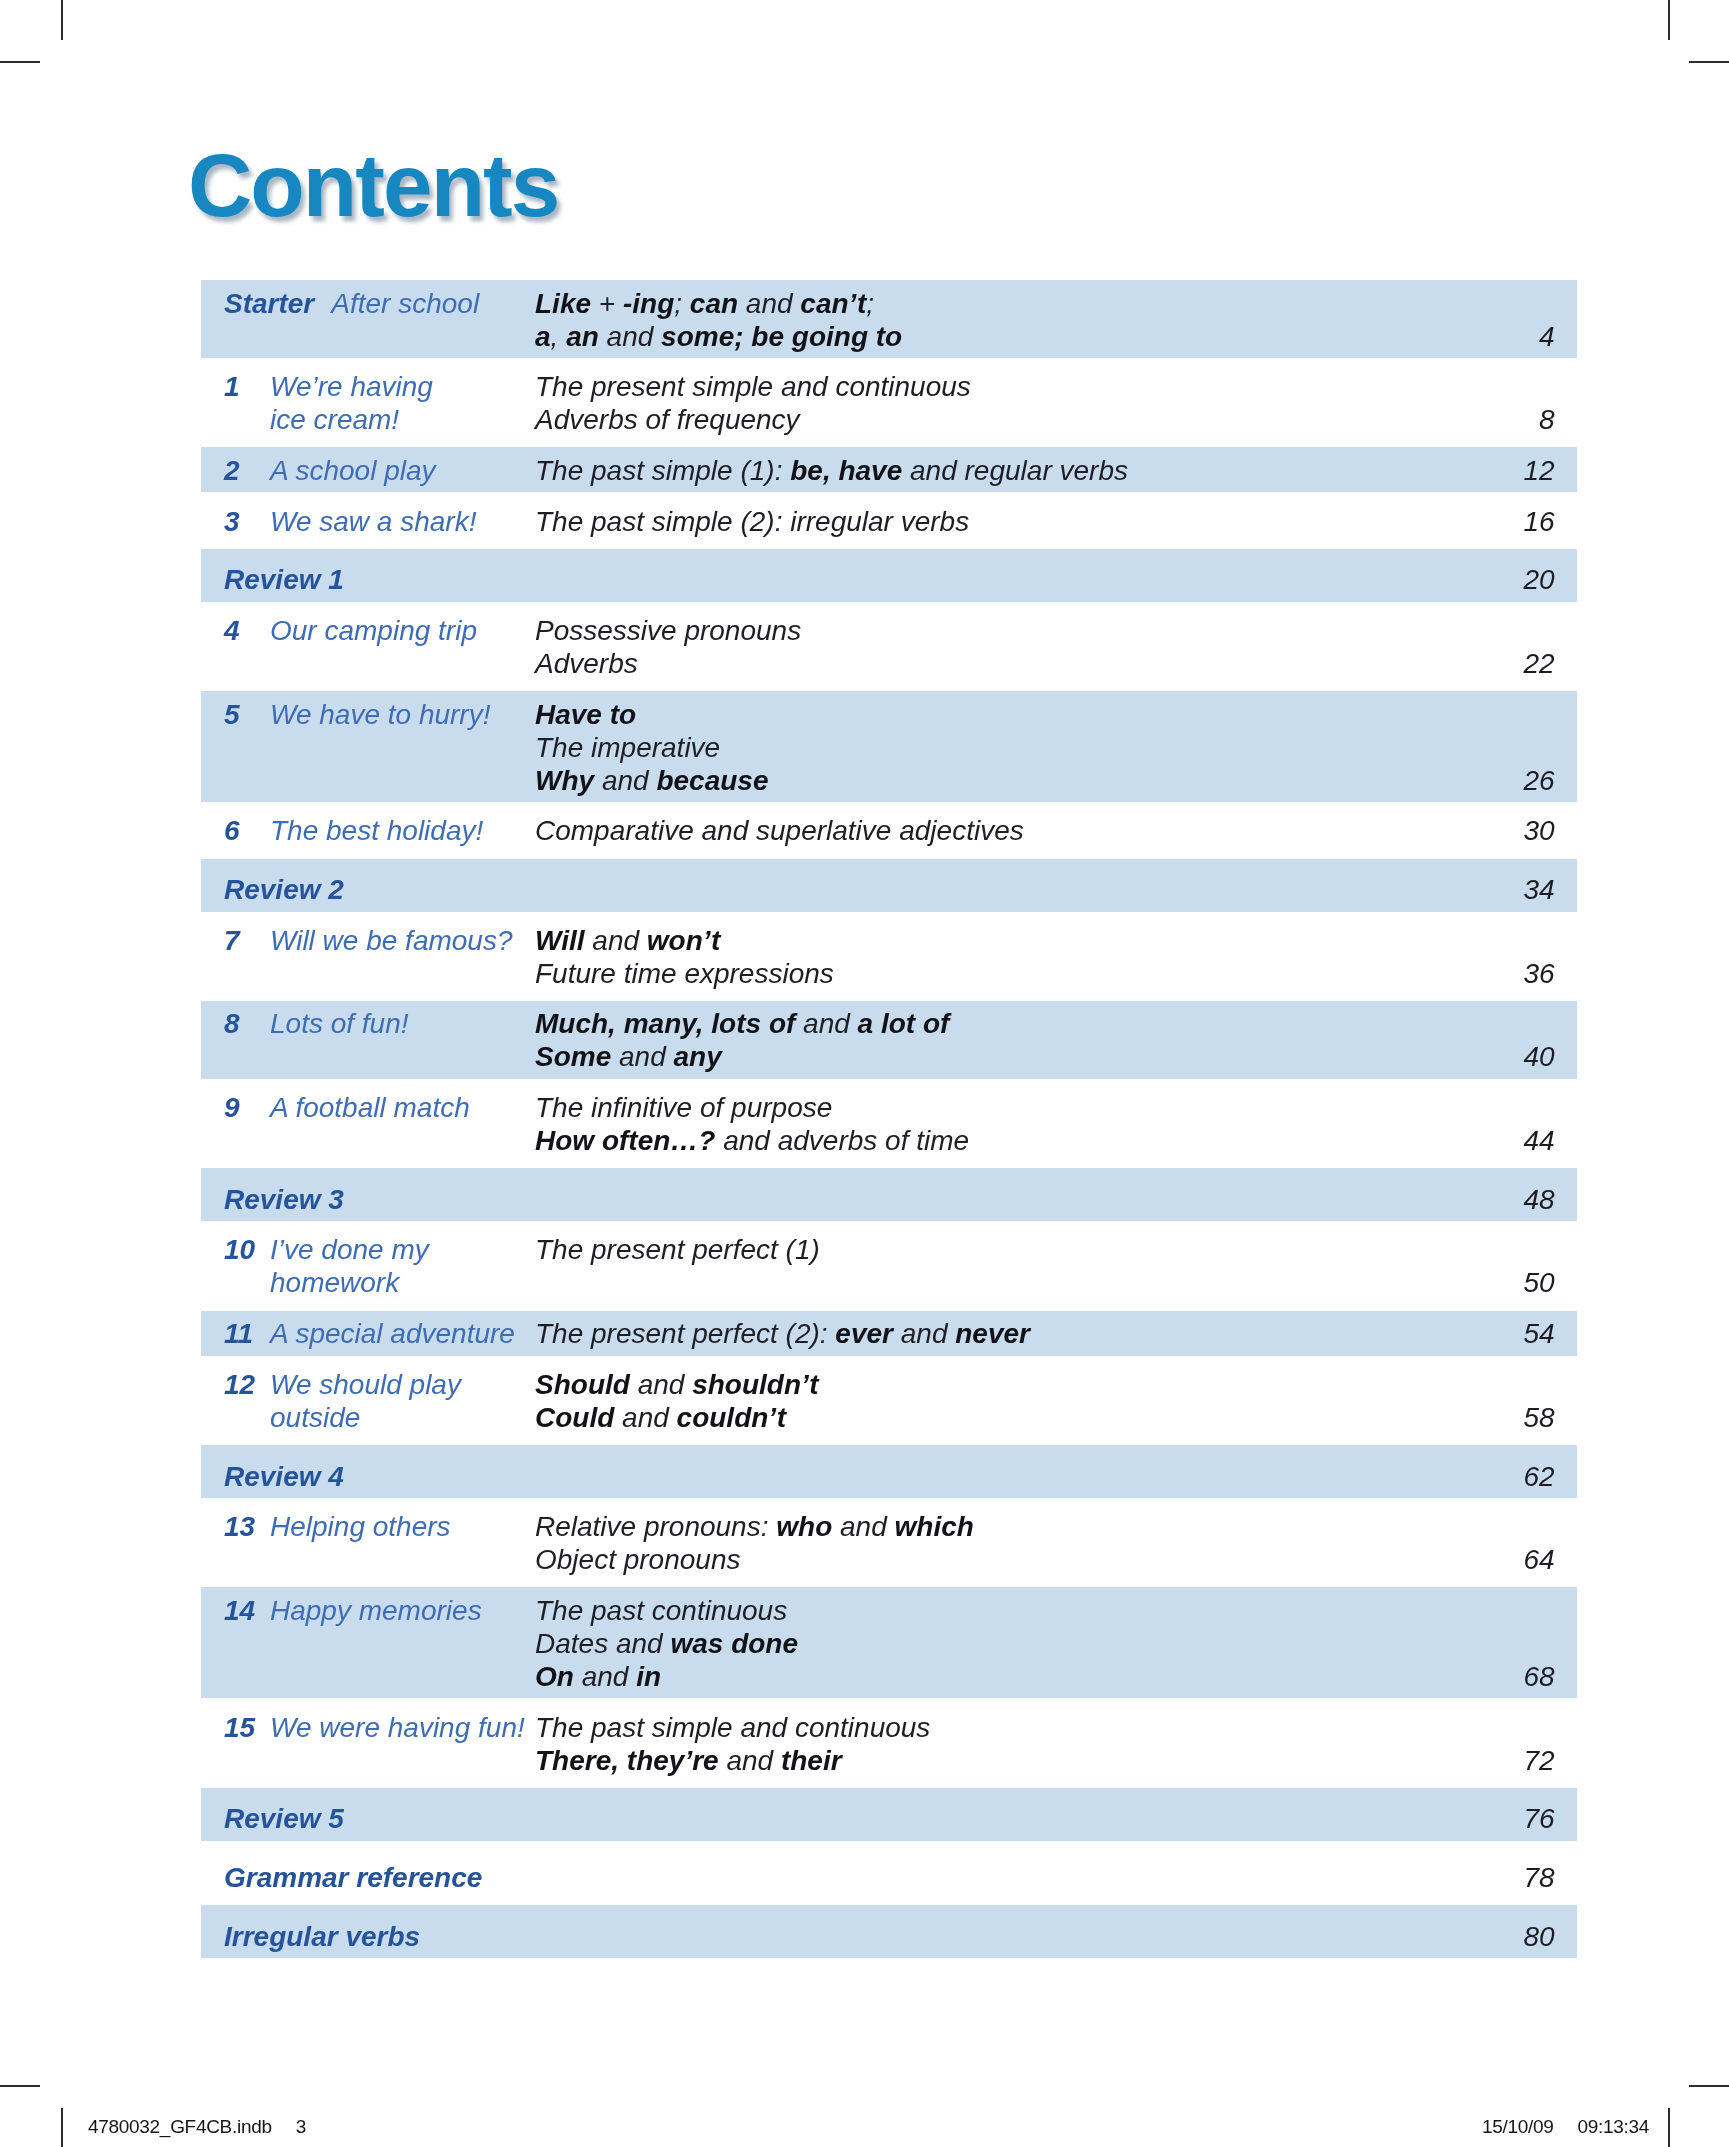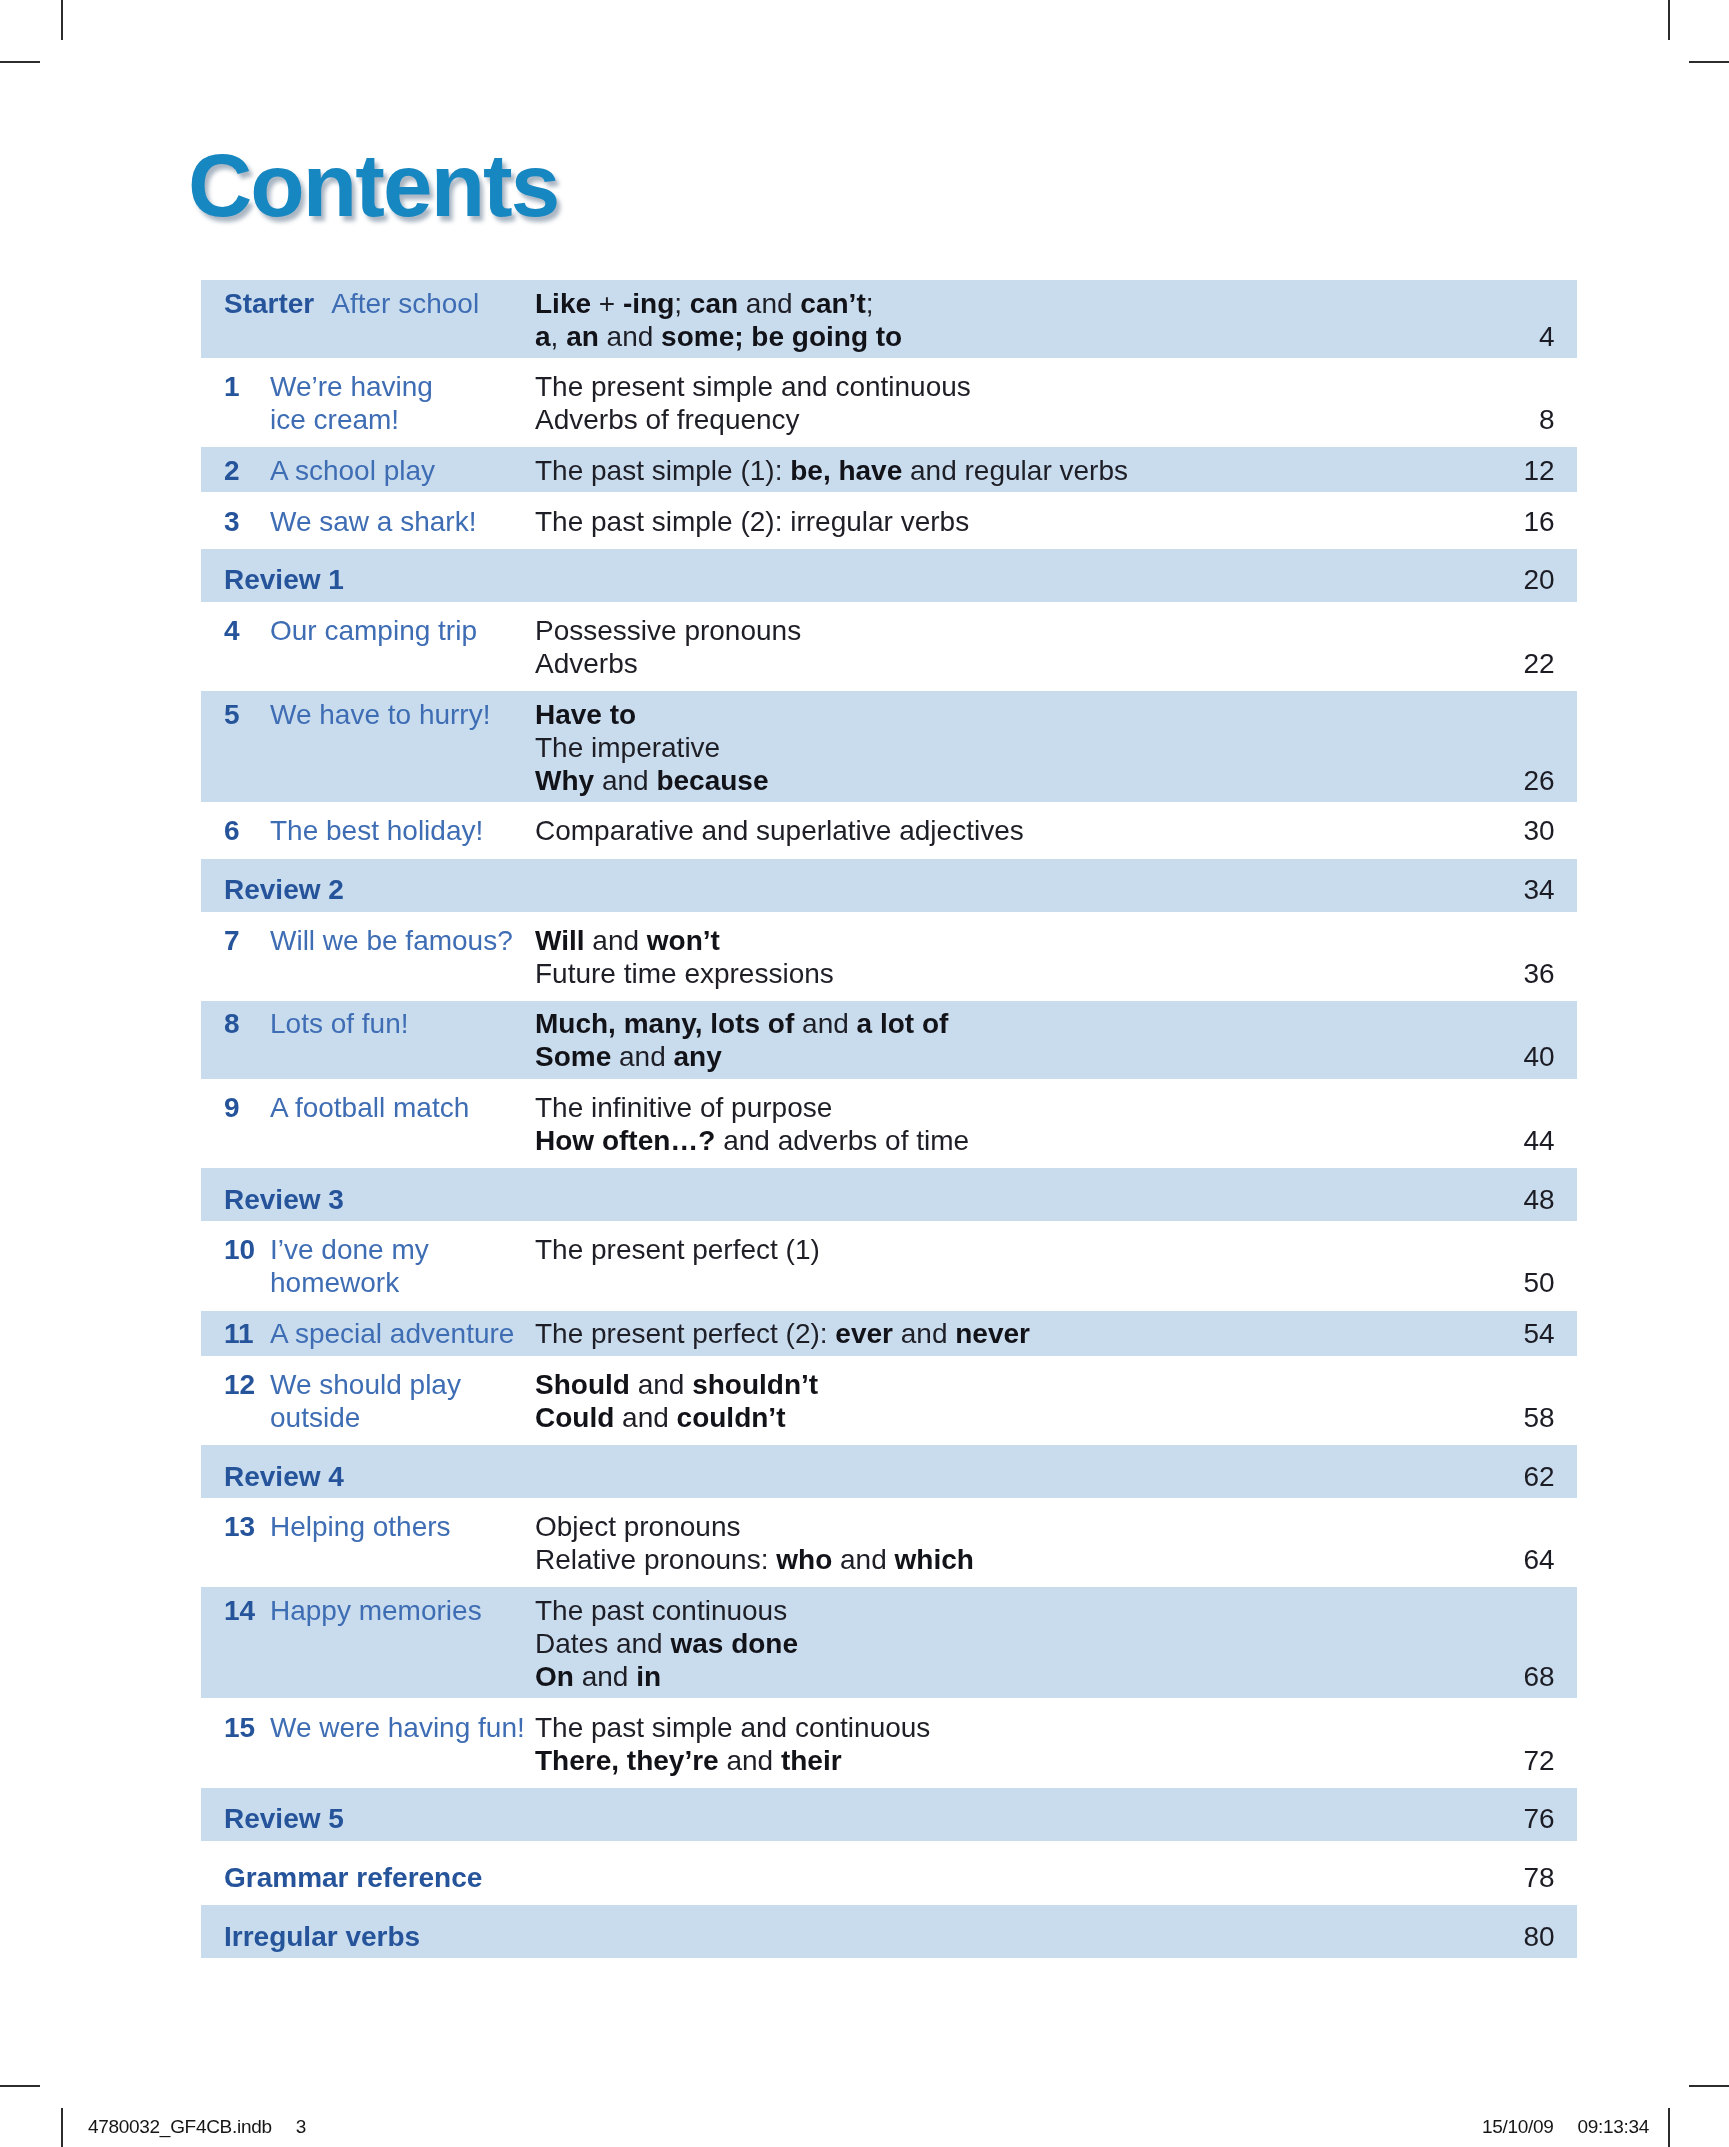--- a/index.html
+++ b/index.html
@@ -8,21 +8,21 @@
     background:#ffffff;
     font-family:"Liberation Sans", sans-serif;
     --heading:#1787c2; --shade:#c9dcee; --dark:#26549b; --title:#3e6db4; --body:#1e1e26;
   }
   .page-title{
     position:absolute;left:188px;top:134px;
     font-size:89px;font-weight:bold;letter-spacing:-1.9px;
     color:var(--heading);
     text-shadow:3.7px 4.7px 4.7px rgba(30,60,95,0.38);
   }
-  .toc{position:absolute;left:201px;top:280px;width:1376px;}
+  .toc{position:absolute;left:201px;top:280px;width:1376px;font-style:italic;}
   .row{
     display:flex;align-items:flex-start;
     padding:6.5px 22.4px 5.6px 23px;margin-bottom:5.6px;
     font-size:28px;line-height:33px;color:var(--body);
   }
   .row.shaded{background:var(--shade);}
   .labelwrap{flex:0 0 311px;display:flex;align-items:flex-start;}
   .num{flex:0 0 46px;font-weight:bold;color:var(--dark);}
   .num.wide{flex:0 0 auto;margin-right:17px;}
   .title{color:var(--title);}
@@ -232,22 +232,22 @@
       <span class="page">62</span>
     </div>
     <div class="row">
       <div class="labelwrap">
         <span class="num">13</span>
         <div class="title">
           <div>Helping others</div>
         </div>
       </div>
       <div class="grammar">
+        <div><span>Relative pronouns: </span><b>who</b><span> and </span><b>which</b></div>
         <div><span>Object pronouns</span></div>
-        <div><span>Relative pronouns: </span><b>who</b><span> and </span><b>which</b></div>
       </div>
       <span class="page">64</span>
     </div>
     <div class="row shaded">
       <div class="labelwrap">
         <span class="num">14</span>
         <div class="title">
           <div>Happy memories</div>
         </div>
       </div>

